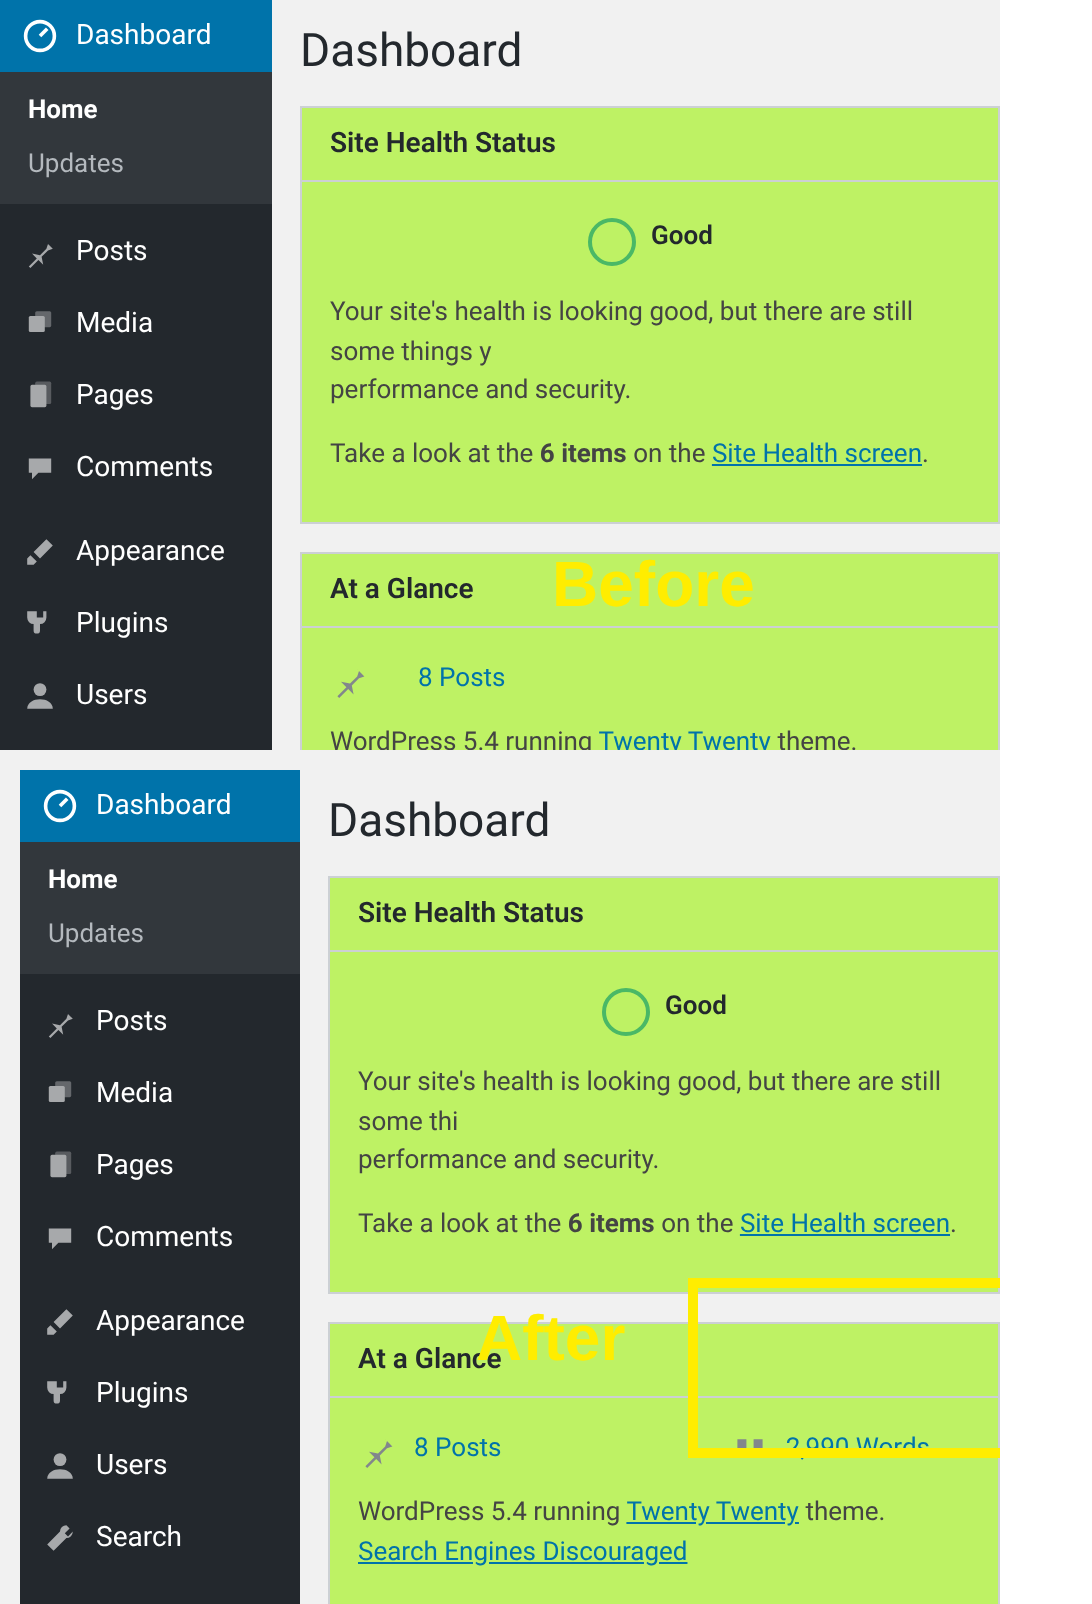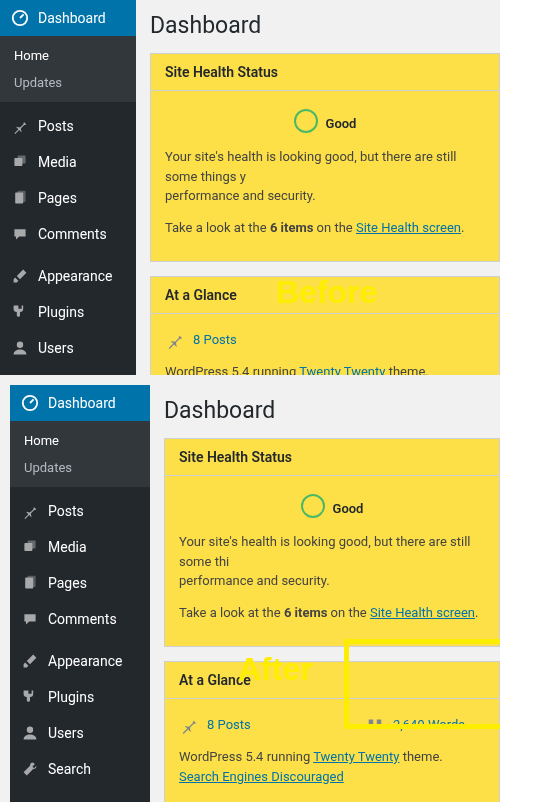--- a/index.html
+++ b/index.html
@@ -6,33 +6,33 @@
 .screenshot{position:relative;width:500px;background:#f1f1f1;overflow:hidden}
 .admin{display:flex;min-height:100%}
 .sidebar{width:136px;background:#23282d;flex-shrink:0}
 .side-item{display:flex;align-items:center;padding:8px 10px;color:#ffffff;cursor:pointer;font-size:14px}
 .side-item.active{background:#0073aa;color:#fff;position:relative}
 .side-item.active::after{content:"";position:absolute;right:-8px;top:50%;transform:translateY(-50%);border:8px solid transparent;border-right-color:#f1f1f1}
 .side-item .ico{width:20px;height:20px;margin-right:8px;opacity:.6;display:inline-flex;align-items:center;justify-content:center}
 .side-item.active .ico{opacity:1}
 .side-sub{background:#32373c;padding:6px 0}
 .side-sub .sub-item{padding:6px 14px;color:#b4b9be;cursor:pointer;font-size:13px}
-.side-sub .sub-item.current{color:#fff;font-weight:400}
+.side-sub .sub-item.current{color:#fff;font-weight:700}
 .sep{height:6px}
 .main{flex:1;background:#f1f1f1;padding:8px 0 12px 14px;min-width:0}
 .page-title{font-size:23px;font-weight:400;color:#23282d;margin:4px 0 14px 0}
-.postbox{background:#fde047;border:1px solid #ccd0d4;margin-bottom:14px}
+.postbox{background:#bef264;border:1px solid #ccd0d4;margin-bottom:14px}
 .postbox h2{margin:0;padding:10px 14px;font-size:14px;font-weight:600;border-bottom:1px solid #ccd0d4;color:#23282d}
 .postbox .inside{padding:12px 14px;color:#444;line-height:1.5}
-.health{display:flex;align-items:flex-end;justify-content:center;gap:8px;margin:6px 0 14px}
+.health{display:flex;align-items:flex-start;justify-content:center;gap:8px;margin:6px 0 14px}
 .health-circle{width:20px;height:20px;border:2px solid #4ab866;border-radius:50%}
 .health-label{font-weight:600;color:#23282d}
 .postbox p{margin:0 0 12px}
 .postbox a{color:#0073aa;}
-.glance-row{display:flex;align-items:center;gap:8px;margin:4px 0 12px}
+.glance-row{display:flex;align-items:center;gap:24px;margin:4px 0 12px}
 .glance-row .gi{width:20px;height:20px;color:#82878c;display:inline-flex;align-items:center;justify-content:center}
 .glance-row a{color:#0073aa;text-decoration:none}
 .glance-row.two{display:flex;justify-content:space-between}
 .glance-cell{display:flex;align-items:center;gap:8px}
 .glance-cell a{color:#0073aa}
 .overlay{position:absolute;font-weight:800;color:#ffed00;pointer-events:none;font-size:32px;font-family:Arial,sans-serif}
 .highlight{position:absolute;border:5px solid #ffed00;pointer-events:none}
 svg{display:block}
 </style>
 </head>
@@ -271,21 +271,21 @@
                   </svg>
                 </span>
               <a href="#">8 Posts</a>
             </div>
             <div class="glance-cell" style="margin-right:20px">
               <span class="gi">
                   <svg width="18" height="18" viewBox="0 0 20 20" fill="currentColor">
                     <path d="M3 4h5v5l-3 5H2l3-5H3zM12 4h5v5l-3 5h-3l3-5h-2z"></path>
                   </svg>
                 </span>
-              <a href="#">2,649 Words</a>
+              <a href="#">2,990 Words</a>
             </div>
           </div>
           <p>
             <span>WordPress 5.4 running </span><a href="#">Twenty Twenty</a><span> theme.</span><br>
             <a href="#">Search Engines Discouraged</a>
           </p>
         </div>
       </div>
     </div>
   </div>

